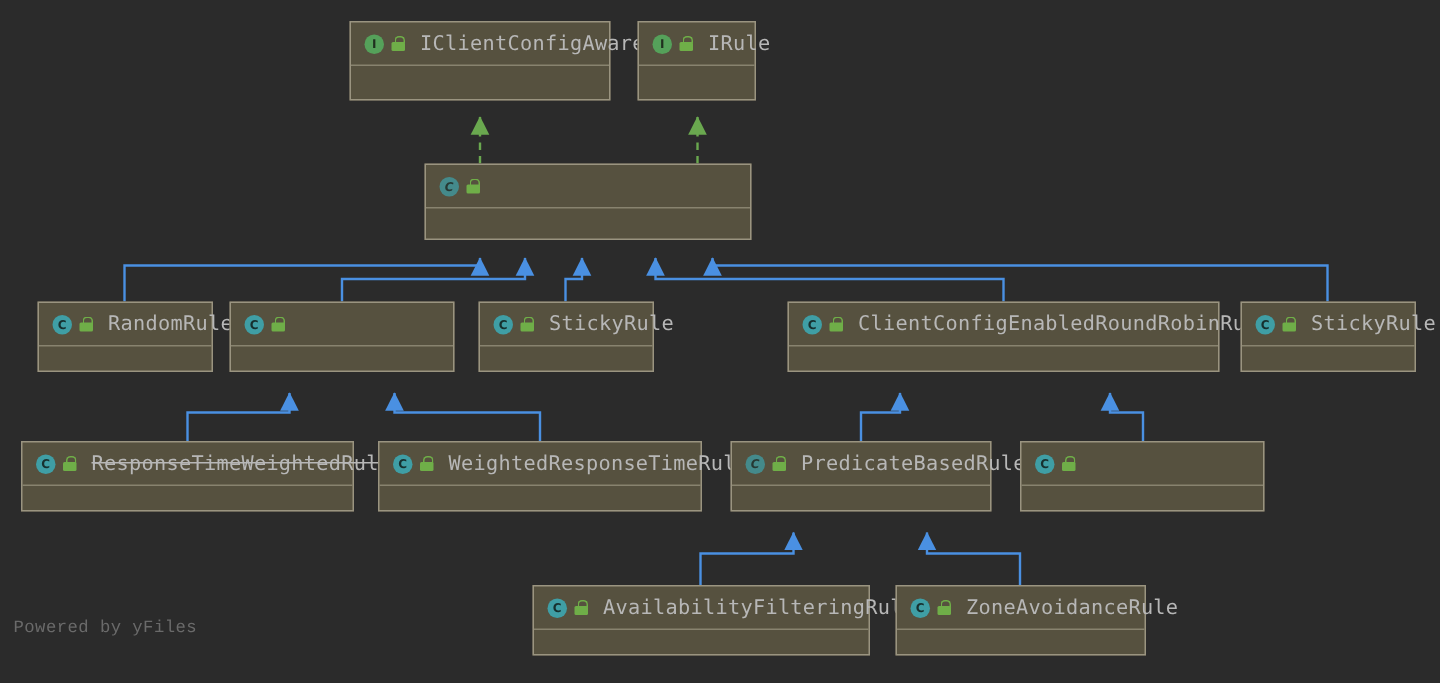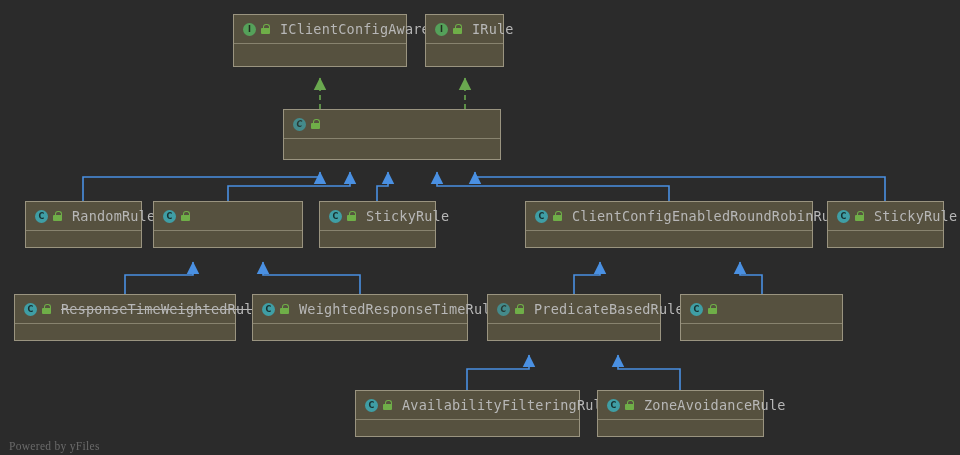--- a/index.html
+++ b/index.html
@@ -65,23 +65,23 @@
     border:1.5px solid #6fae48;border-bottom:none;
     border-radius:3px 3px 0 0;
   }
   .lock .bodyl{
     position:absolute;left:0;top:4px;width:9px;height:6px;
     background:#6fae48;border-radius:1px;
   }
 
   
   #watermark{
-    position:absolute;left:9px;top:440px;
+    position:absolute;left:9px;top:412px;
     color:#6a6a6a;font-size:11.5px;
-    font-family:Liberation Serif, serif;
+    font-family:Liberation Mono, monospace;
     letter-spacing:.3px;
     user-select:none;
   }
 </style>
 </head>
 <body>
 
 <div id="canvas">
 
   <svg id="edges" viewBox="0 0 960 455" xmlns="http://www.w3.org/2000/svg">

